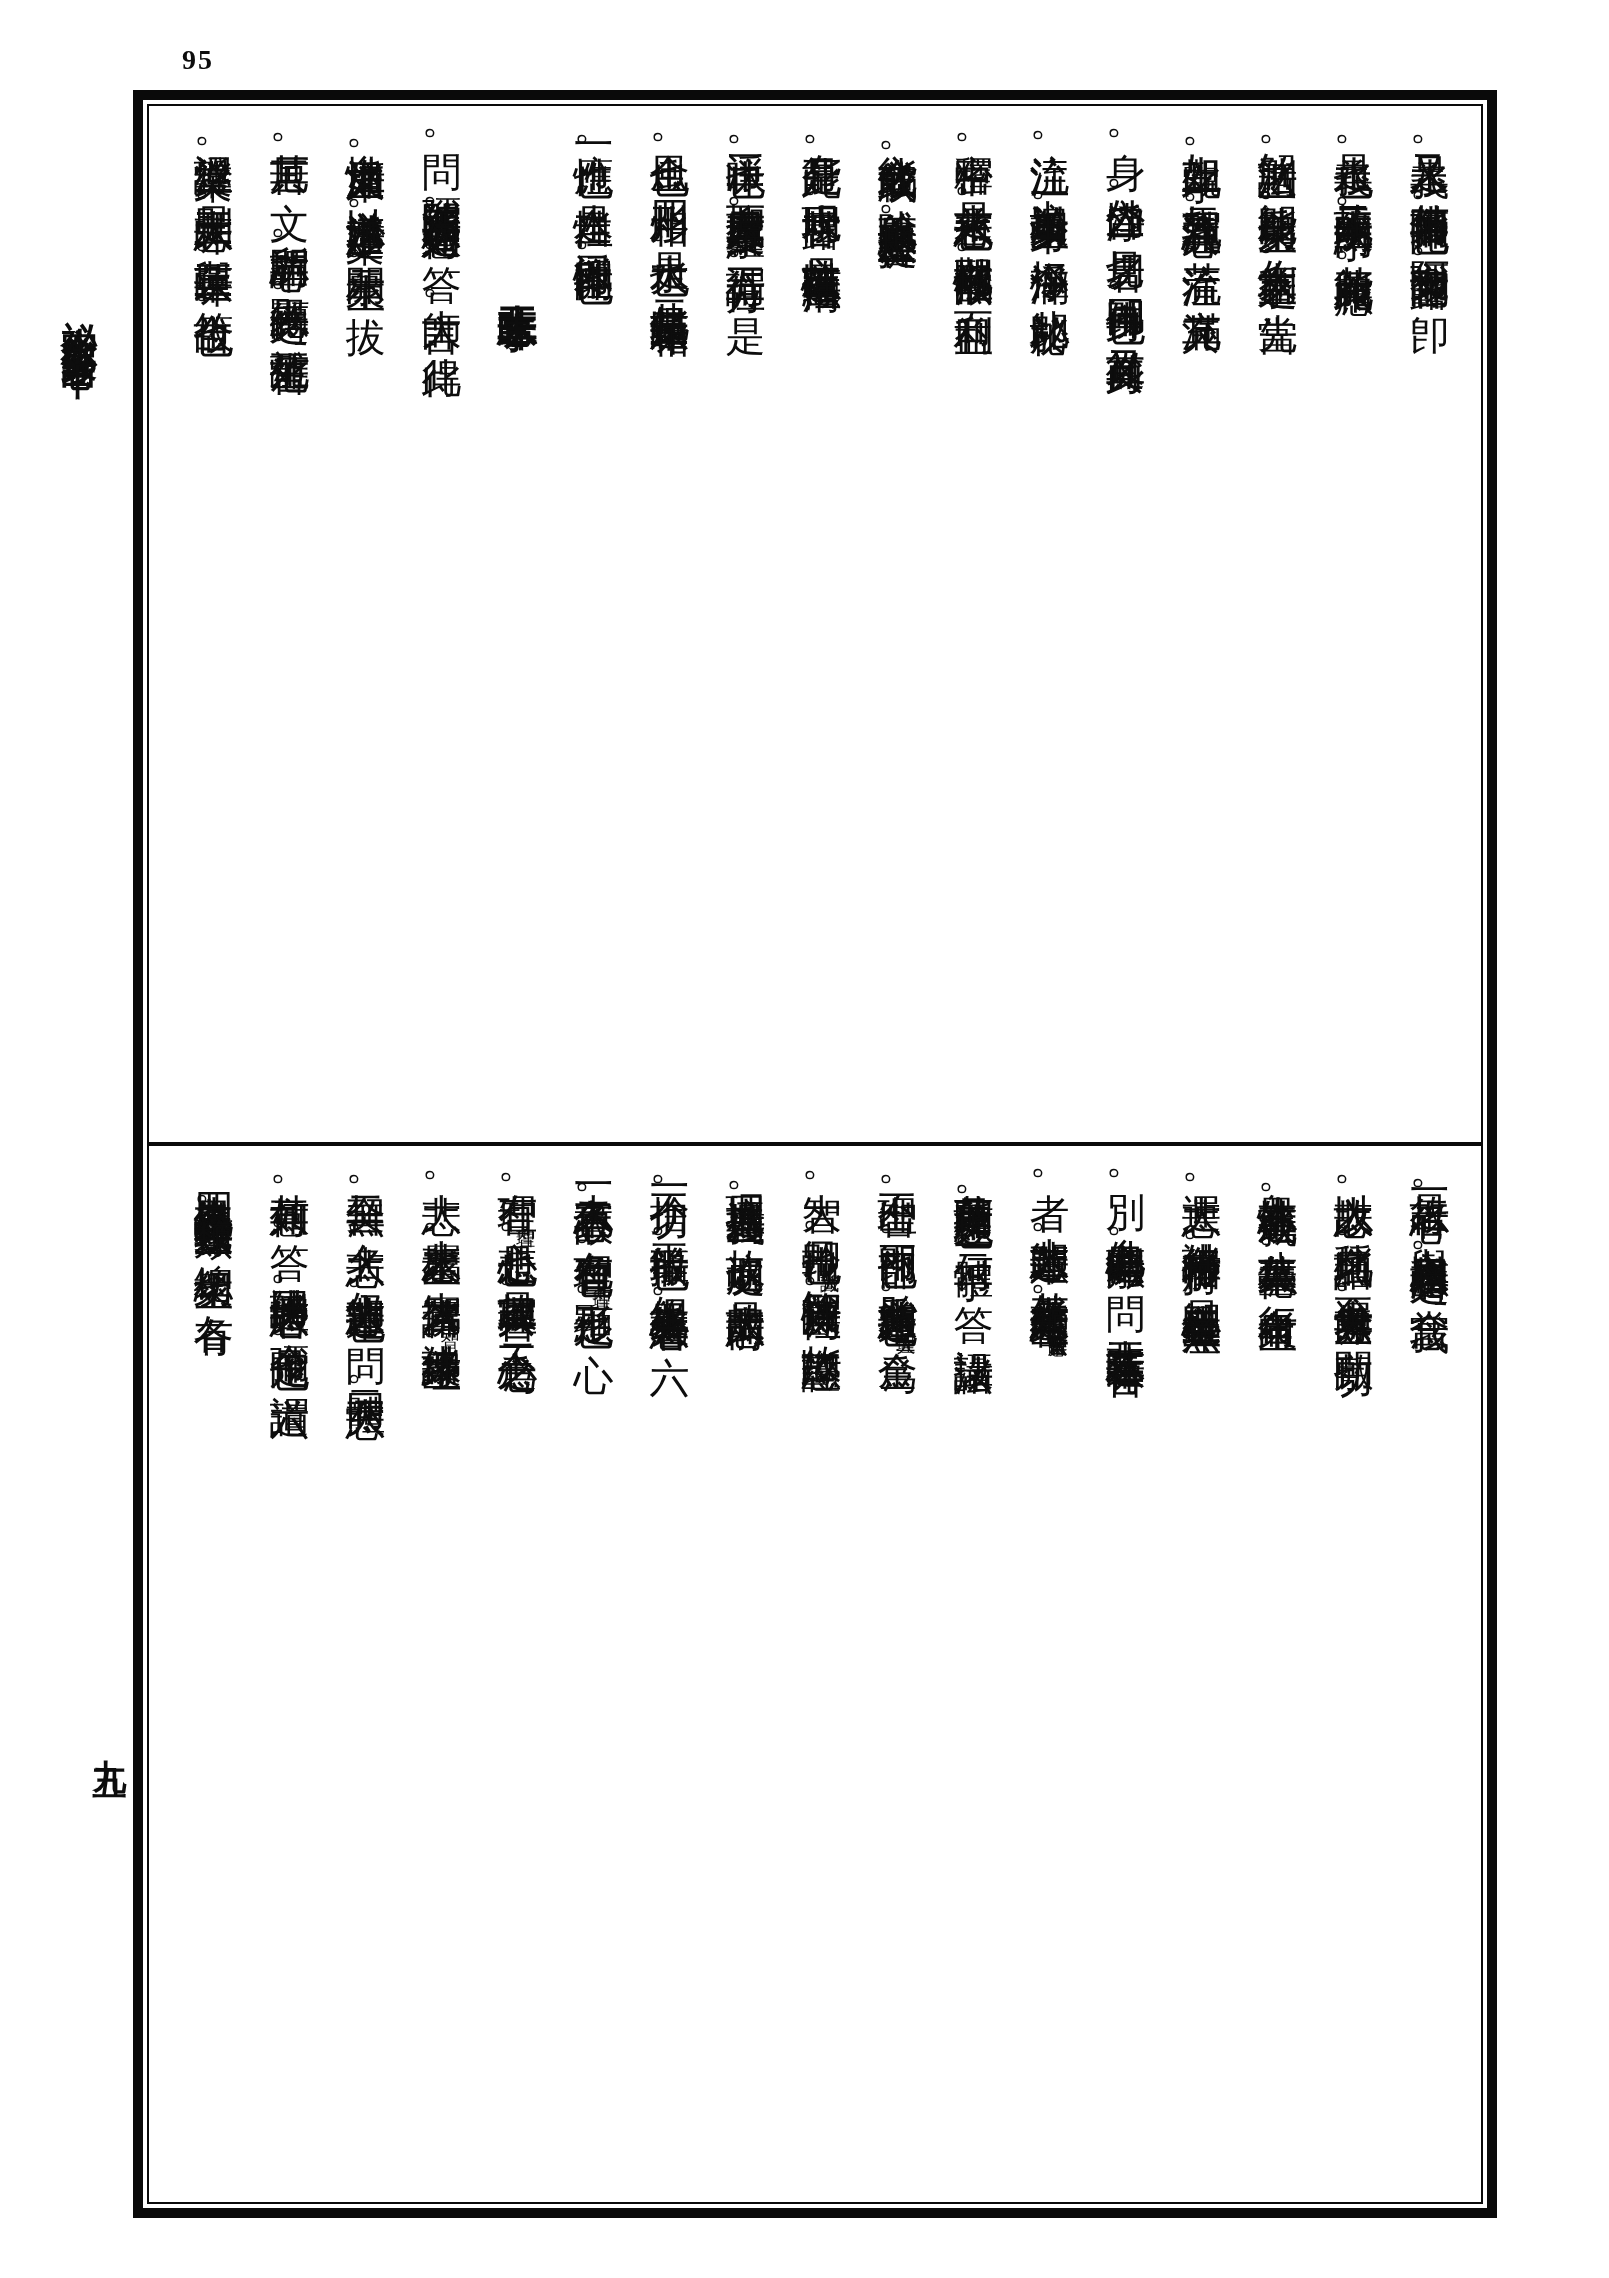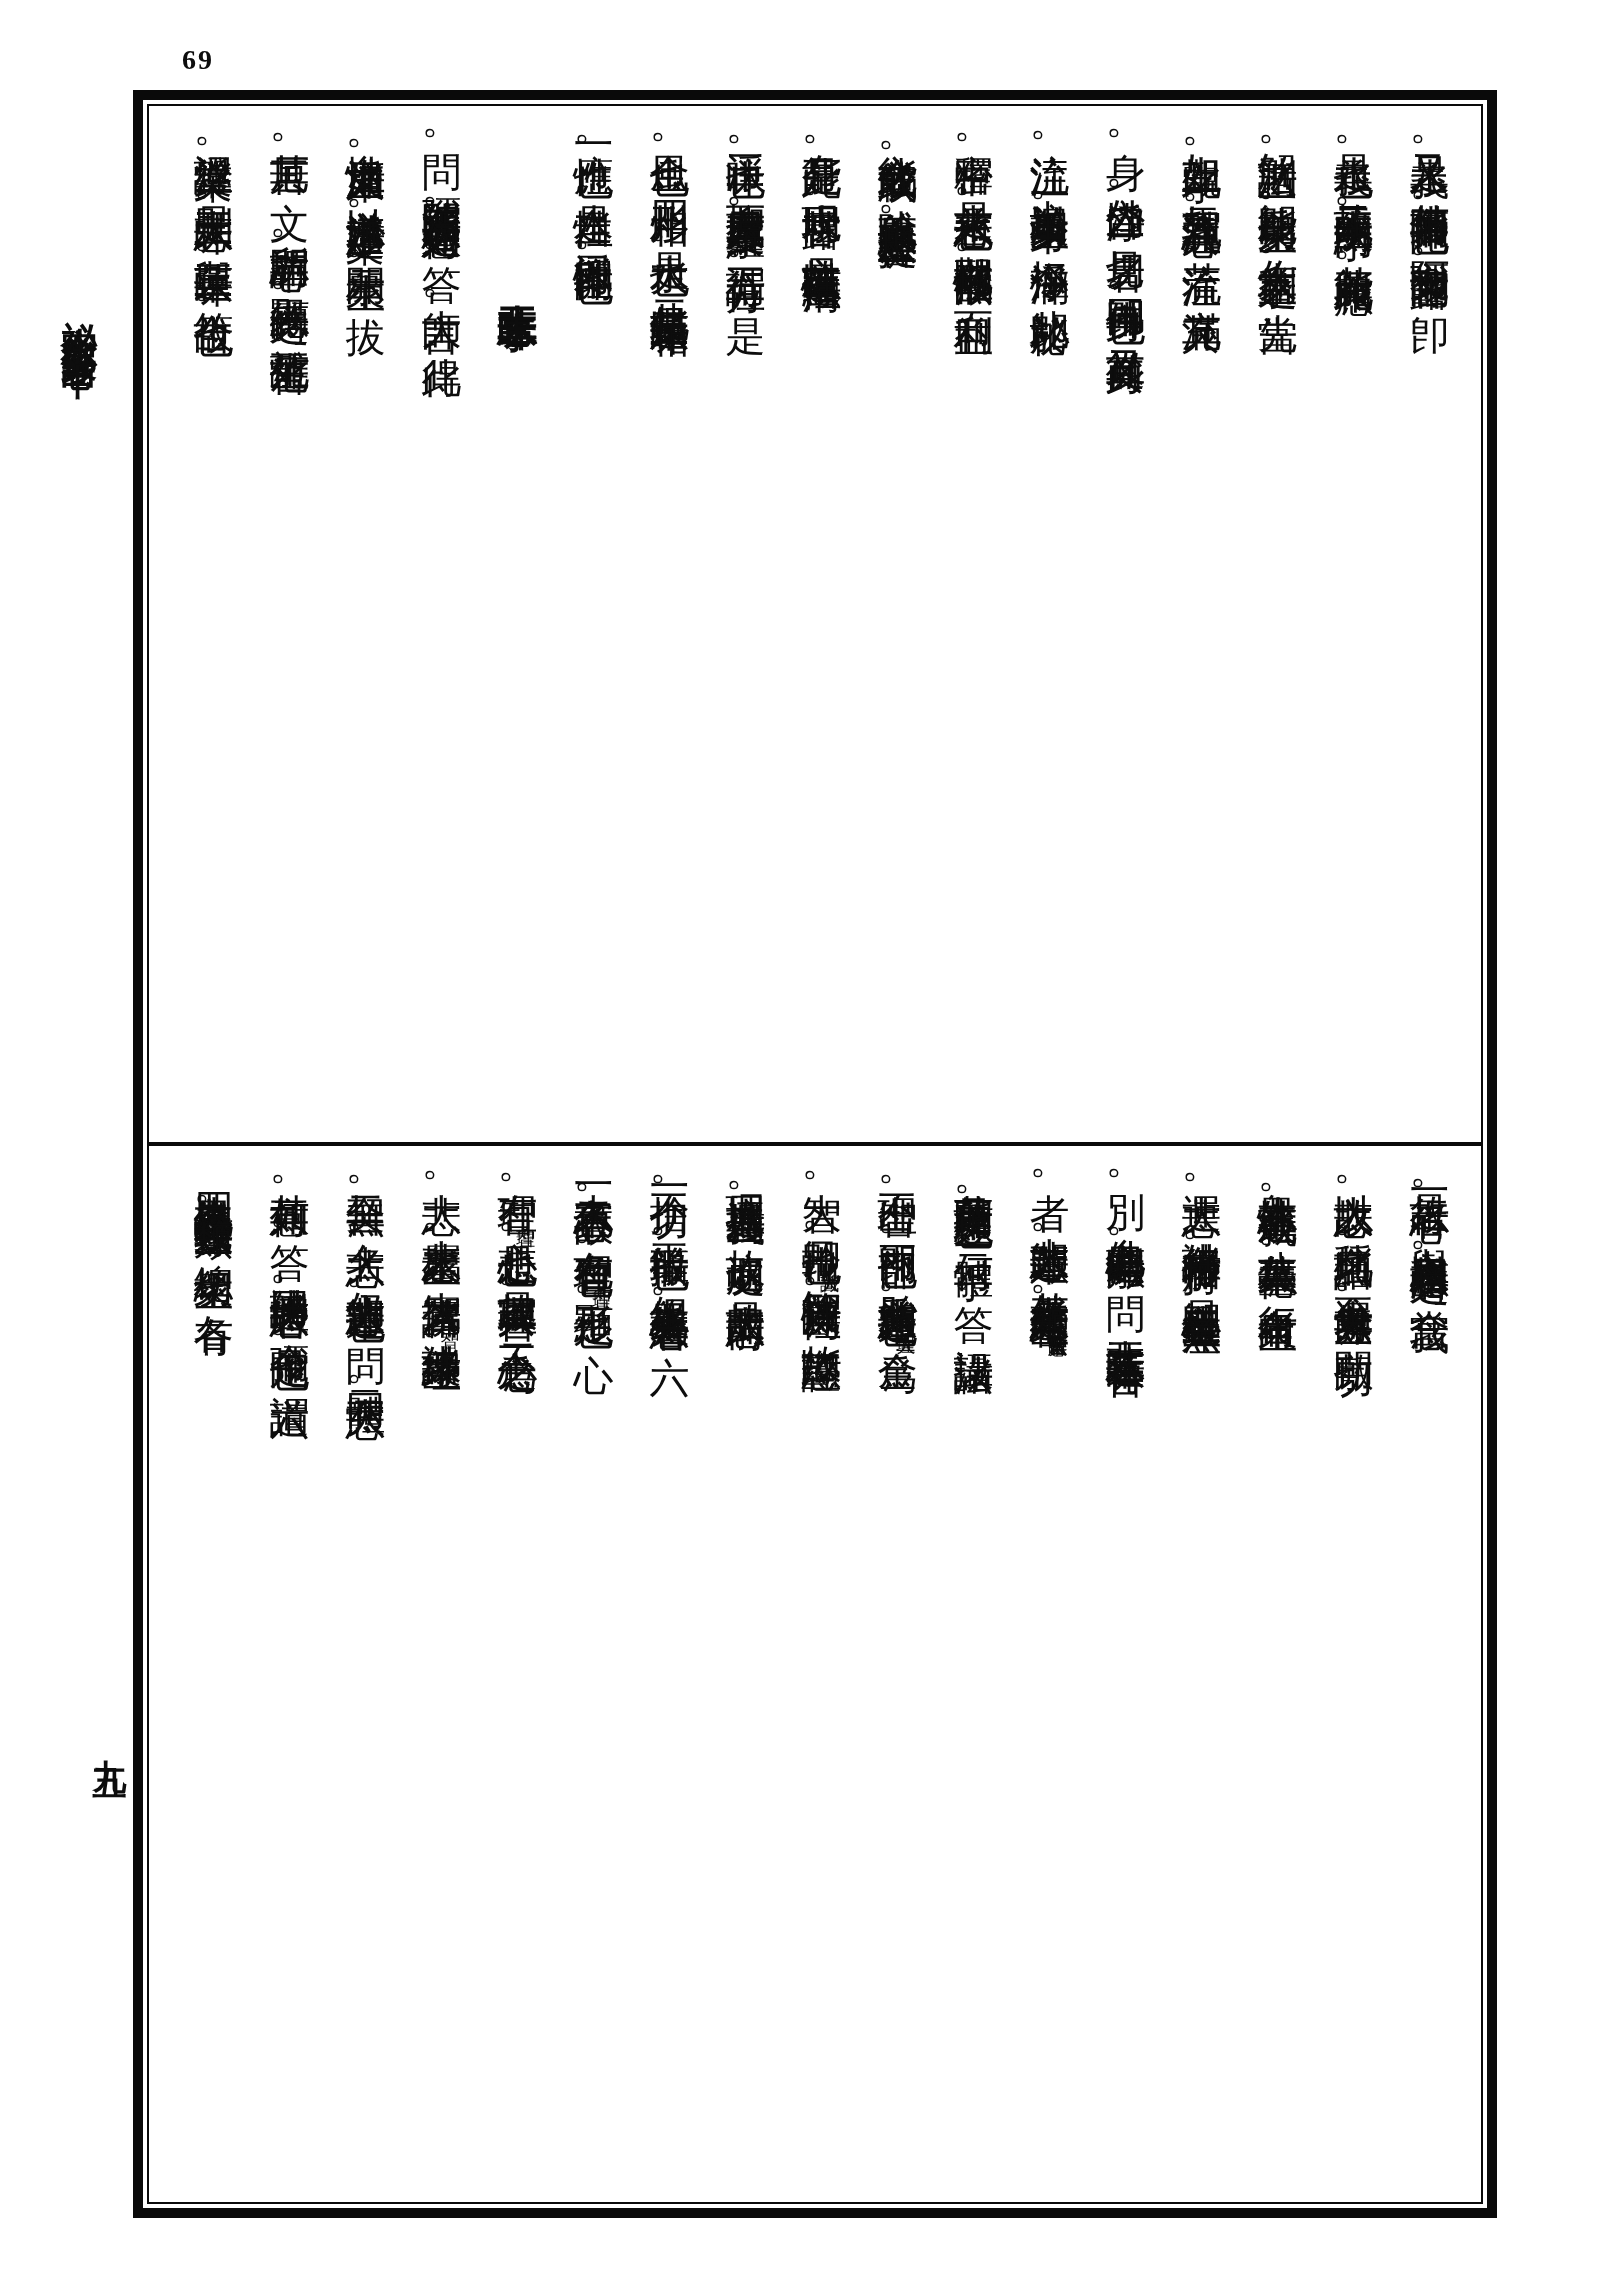--- a/index.html
+++ b/index.html
@@ -43,21 +43,21 @@
   .col.heading{padding-top:150px;font-weight:bold;}
   .note{
     font-size:19px;line-height:23px;letter-spacing:0;
     display:inline-block;max-inline-size:96px;vertical-align:middle;
     white-space:normal;
   }
 </style>
 </head>
 <body>
 
-<div class="page-number">69</div>
+<div class="page-number">95</div>
 
 <div class="margin-title">祕密念佛鈔卷中</div>
 
 <div class="margin-folio">九五</div>
 
 <div class="frame">
   <div class="frame-inner">
     <div class="register upper">
       <div class="cols" id="upper-cols">
           <div class="col"><span class="main-text">又是水義。其佛名阿彌陀也。文阿彌陀翻甘露。卽</span></div>

